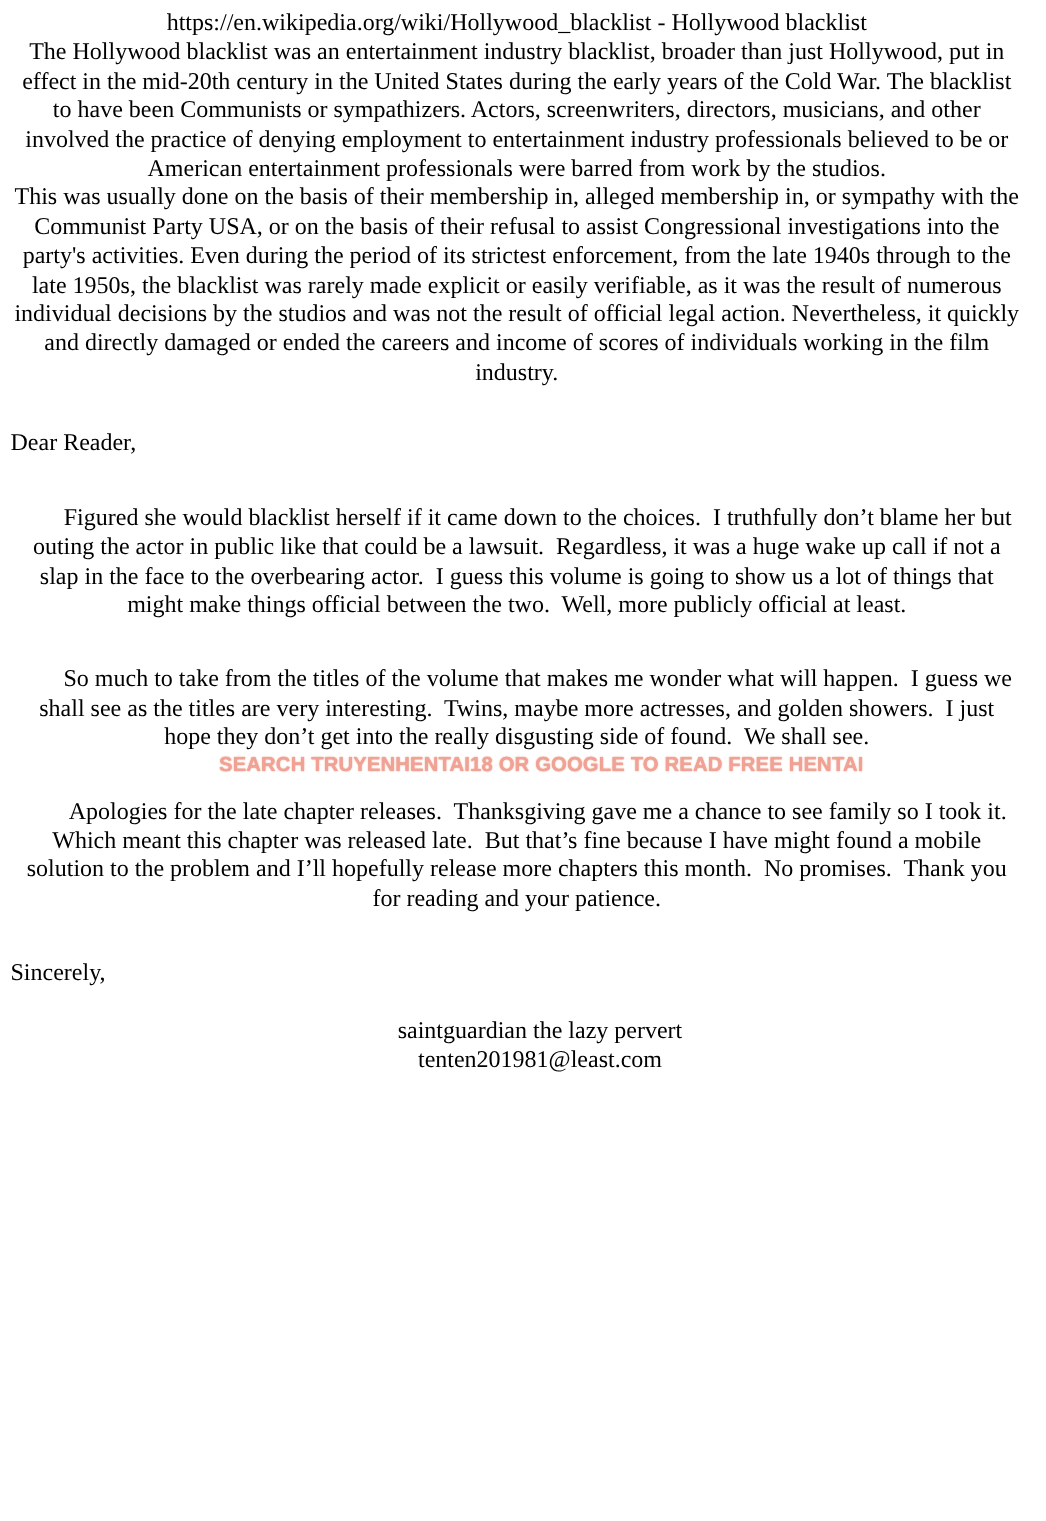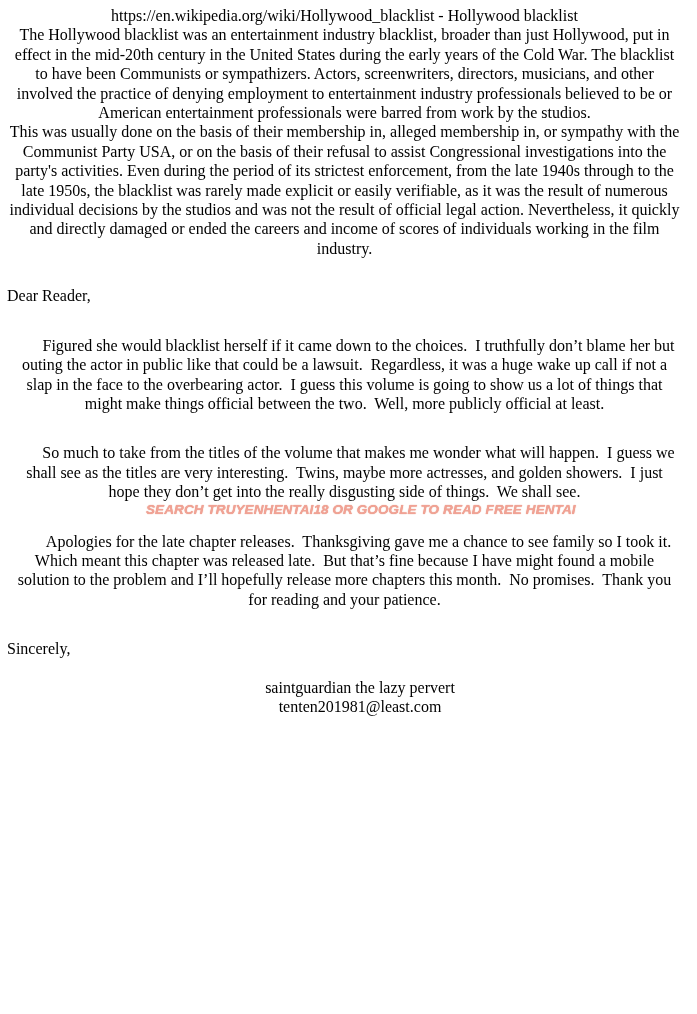--- a/index.html
+++ b/index.html
@@ -40,21 +40,20 @@
     top: 500px;
     z-index: 0;
     font-family: "Liberation Sans", "DejaVu Sans", sans-serif;
     font-weight: bold;
     font-size: 13.5px;
     letter-spacing: 0.1px;
     white-space: nowrap;
     color: #f0998a;
     text-shadow: 0 0 1px #d96b50;
     opacity: 0.9;
-    font-style: italic;
   }
 </style>
 </head>
 <body>
 
 <div class="page">
 
   <div class="watermark" style="color: rgb(240, 153, 138);">SEARCH TRUYENHENTAI18 OR GOOGLE TO READ FREE HENTAI</div>
 
   <div class="content">
@@ -84,21 +83,21 @@
     <div class="para indent">
         <div class="tline">Figured she would blacklist herself if it came down to the choices.  I truthfully don’t blame her but</div>
         <div class="tline">outing the actor in public like that could be a lawsuit.  Regardless, it was a huge wake up call if not a</div>
         <div class="tline">slap in the face to the overbearing actor.  I guess this volume is going to show us a lot of things that</div>
         <div class="tline">might make things official between the two.  Well, more publicly official at least.</div>
       </div>
 
     <div class="para indent">
         <div class="tline">So much to take from the titles of the volume that makes me wonder what will happen.  I guess we</div>
         <div class="tline">shall see as the titles are very interesting.  Twins, maybe more actresses, and golden showers.  I just</div>
-        <div class="tline">hope they don’t get into the really disgusting side of things.  We shall see.</div>
+        <div class="tline">hope they don’t get into the really disgusting side of found.  We shall see.</div>
       </div>
 
     <div class="para indent">
         <div class="tline">Apologies for the late chapter releases.  Thanksgiving gave me a chance to see family so I took it.</div>
         <div class="tline">Which meant this chapter was released late.  But that’s fine because I have might found a mobile</div>
         <div class="tline">solution to the problem and I’ll hopefully release more chapters this month.  No promises.  Thank you</div>
         <div class="tline">for reading and your patience.</div>
       </div>
 
     <div class="para">Sincerely,</div>

